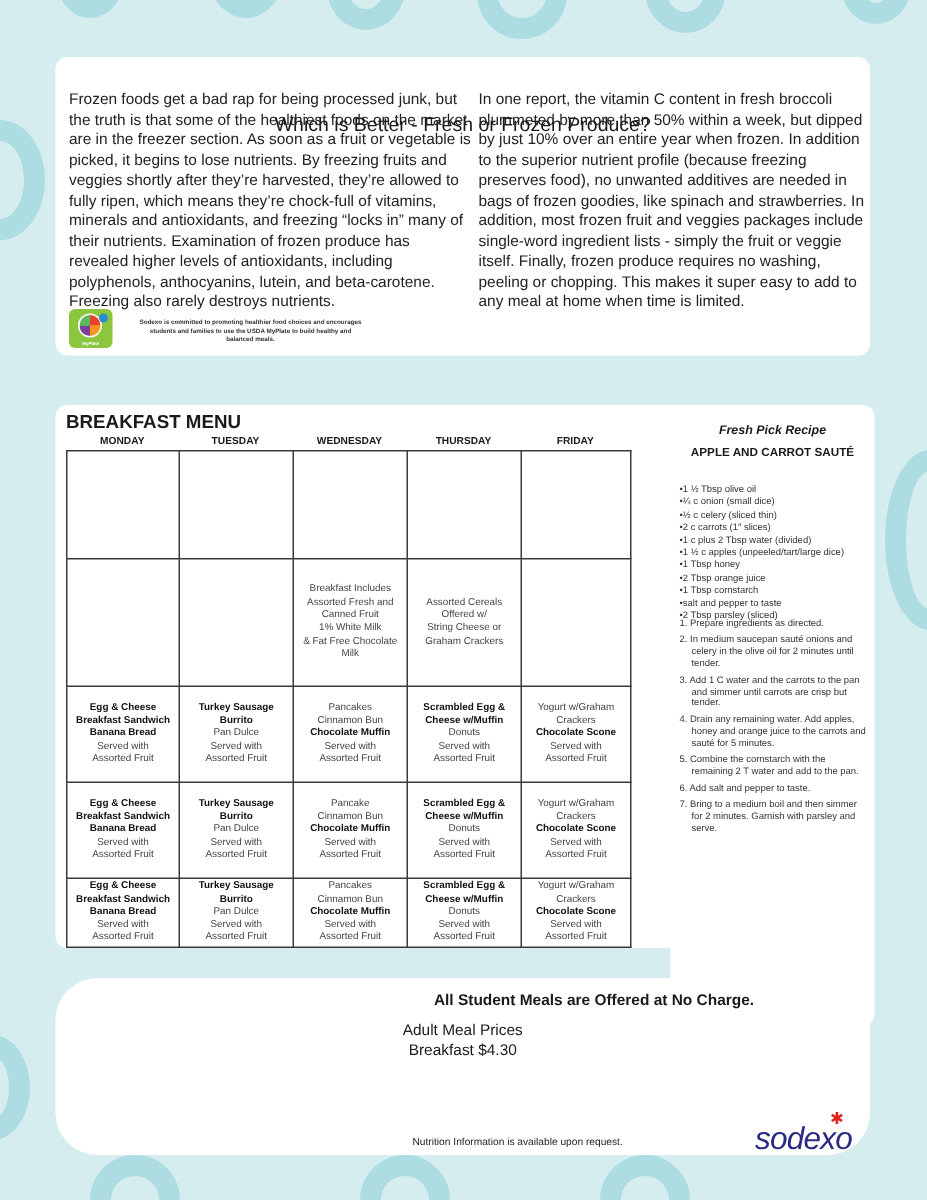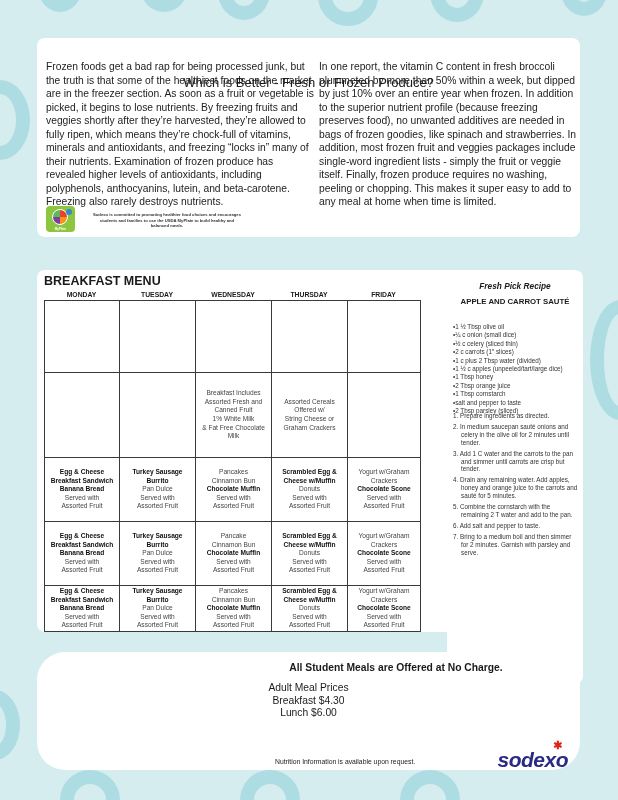--- a/index.html
+++ b/index.html
@@ -113,21 +113,21 @@
   }
   #footer .prices {
     position: absolute; left: 0; right: 0; top: 30px; text-align: center;
     font-size: 10.3px; line-height: 12.5px; 
   }
   #footer .nutrition {
     position: absolute; left: 238px; top: 106px; font-size: 6.8px; color: #222;
   }
   #footer .logo {
     position: absolute; right: 12px; top: 96px;
-    font-size: 21px; font-weight: bold; font-style: italic; color: #2a2a85;
+    font-size: 21px; font-weight: normal; font-style: italic; color: #2a2a85;
     letter-spacing: -0.5px;
   }
   #footer .logo .star {
     position: absolute; right: 6px; top: -9px; font-size: 11px; color: #e2231a; font-style: normal;
   }
 </style>
 </head>
 <body>
 
 <div class="bg-swirl" style="left:38px;top:-38px;width:44px;height:50px;"></div>
@@ -330,20 +330,19 @@
     <li>6. Add salt and pepper to taste.</li>
     <li>7. Bring to a medium boil and then simmer for 2 minutes. Garnish with parsley and serve.</li>
   </ol>
 </div>
 
 <div class="panel" id="footer">
   <div class="nocharge">All Student Meals are Offered at No Charge.</div>
   <div class="prices">
     <div>Adult Meal Prices</div>
     <div>Breakfast $4.30</div>
-    <div>Lunch $6.00</div>
   </div>
   <div class="nutrition">Nutrition Information is available upon request.</div>
   <div class="logo">
     <span>sodexo</span>
     <span class="star">✱</span>
   </div>
 </div>
 
 </body></html>

